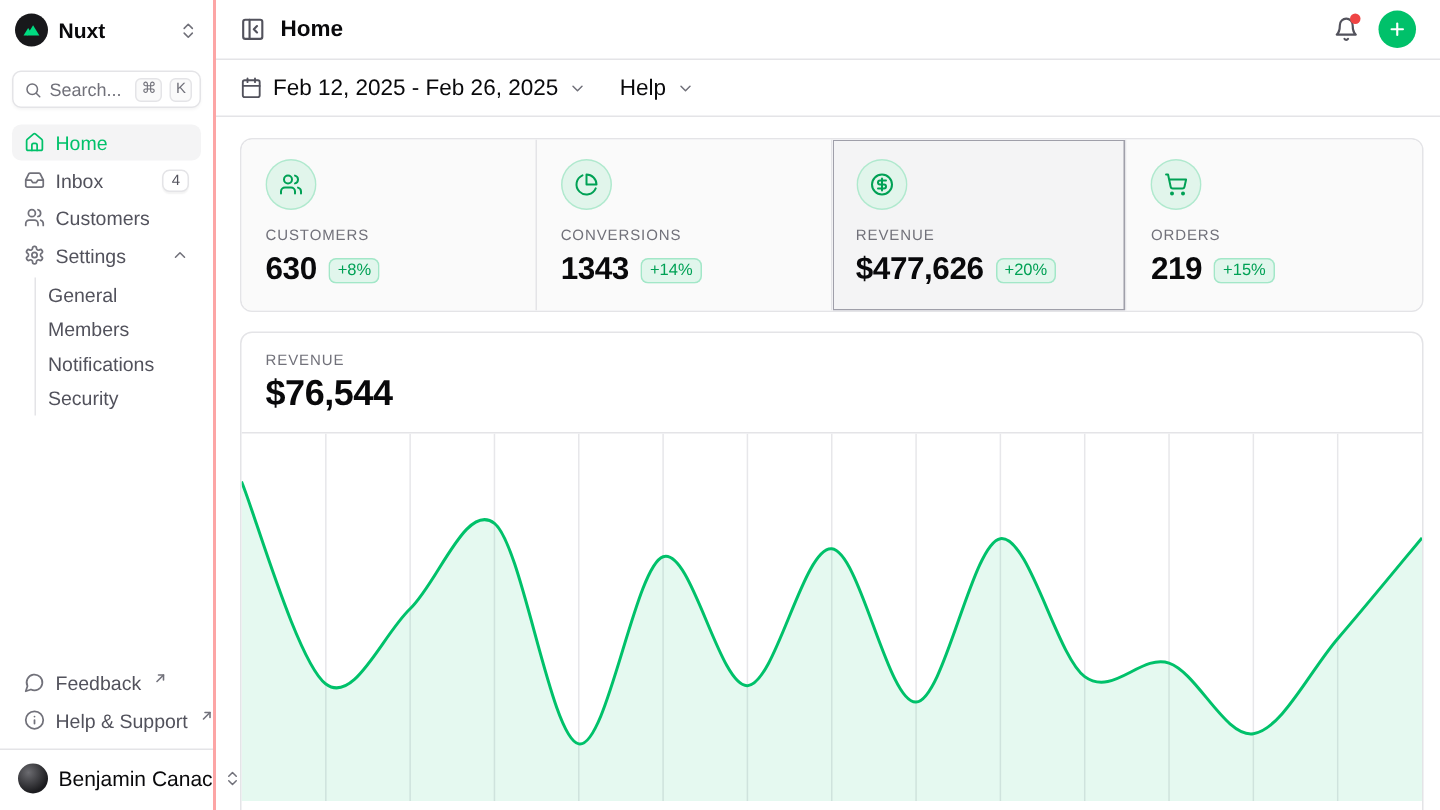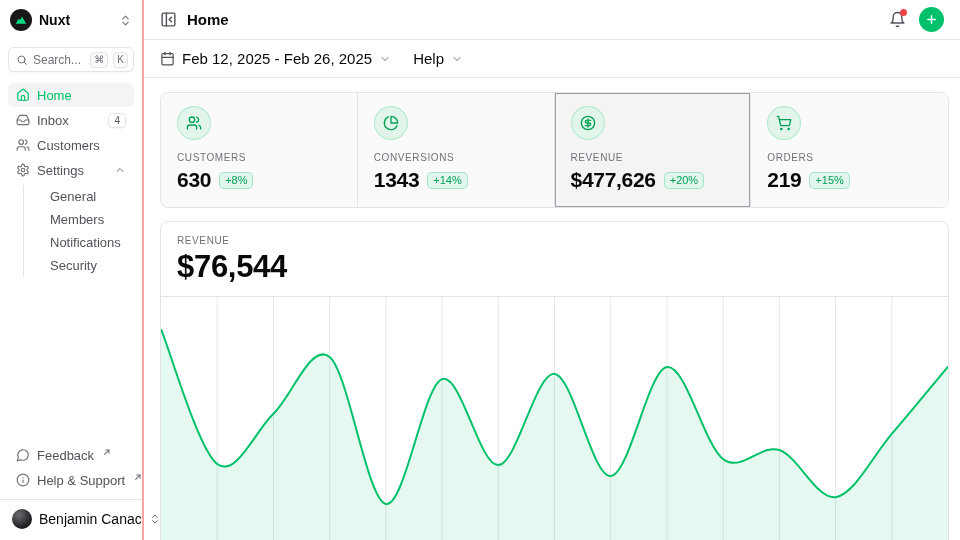--- a/index.html
+++ b/index.html
@@ -27,21 +27,21 @@
   .nav { padding: 0 8px; display: flex; flex-direction: column; }
   .item { display: flex; align-items: center; gap: 7px; height: 24px; margin-bottom: 1px; padding: 0 8px;
     border-radius: 6px; font-size: 13px; color: #52525c; cursor: pointer; white-space: nowrap; }
   .item .ic { color: #71717a; flex: none; }
   .item.active { background: #f4f4f5; color: #00C16A; font-weight: 500; }
   .item.active .ic { color: #00C16A; }
   .count-badge { margin-left: auto; font-size: 10px; color: #52525c; border: 1px solid #e4e4e7; border-radius: 5px;
     padding: 1px 5px; background: #fff; box-shadow: 0 1px 1px rgba(0,0,0,.05); }
   .item .trail { margin-left: auto; color: #71717a; }
 
-  .sub { margin: 2px 0 2px 15px; border-left: 1px solid #e4e4e7; padding-left: 18px; display: flex; flex-direction: column; }
+  .sub { margin: 2px 0 2px 15px; border-left: 1px solid #e4e4e7; padding-left: 0; display: flex; flex-direction: column; }
   .sub .item { height: 22px; }
 
   .sb-spacer { flex: 1; }
   .sb-footer { padding: 0 8px 6px; }
   .ext { color: #71717a; margin-left: 2px; margin-bottom: 7px; }
   .sb-user-wrap { border-top: 1px solid #e4e4e7; padding: 7px 8px 9px; }
   .sb-user { display: flex; align-items: center; gap: 7px; padding: 2px 4px; border-radius: 6px; cursor: pointer; }
   .avatar { width: 20px; height: 20px; border-radius: 50%; flex: none;
     background: radial-gradient(circle at 35% 30%, #6b6b70, #1c1c1f 70%); }
   .user-name { font-size: 14px; font-weight: 500; color: #09090b; white-space: nowrap; }
@@ -74,21 +74,21 @@
   .stat-label { margin-top: 12px; font-size: 10px; font-weight: 500; letter-spacing: .6px; color: #71717a; }
   .stat-value-row { margin-top: 5px; display: flex; align-items: center; gap: 8px; }
   .stat-value { font-size: 21px; font-weight: 700; letter-spacing: -0.3px; color: #09090b; }
   .delta-badge { background: #e1f6ec; color: #00A155; box-shadow: inset 0 0 0 1px rgba(0,193,106,.28);
     border-radius: 5px; font-size: 11px; font-weight: 500; padding: 2.5px 6px; }
 
   
   .chart-card { margin-top: 13px; border: 1px solid #e4e4e7; border-radius: 8px; background: #fff; flex: none; height: 340px; overflow: hidden; }
   .chart-head { padding: 13px 16px 11px; border-bottom: 1px solid #e4e4e7; }
   .chart-label { font-size: 10px; font-weight: 500; letter-spacing: .6px; color: #71717a; }
-  .chart-value { font-size: 31px; font-weight: 700; letter-spacing: -0.3px; margin-top: 3px; }
+  .chart-value { font-size: 24px; font-weight: 700; letter-spacing: -0.3px; margin-top: 3px; }
   .plot { position: relative; height: 245px; }
   .plot svg { position: absolute; inset: 0; width: 100%; height: 100%; }
   .xticks { position: relative; height: 28px; }
   .xticks span { position: absolute; top: 6px; transform: translateX(-50%); font-size: 11px; color: #71717a; white-space: nowrap; }
 </style>
 </head>
 <body>
 
 <aside class="sidebar">
   <div class="sb-head">

